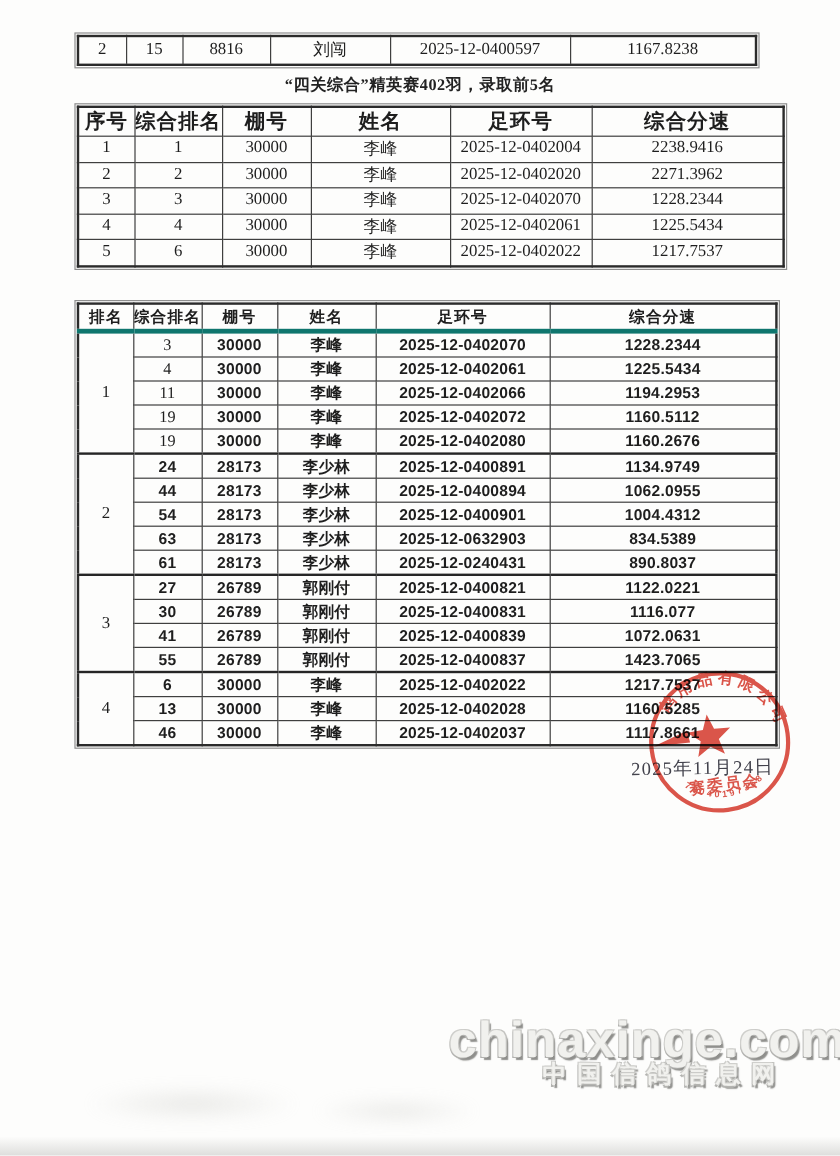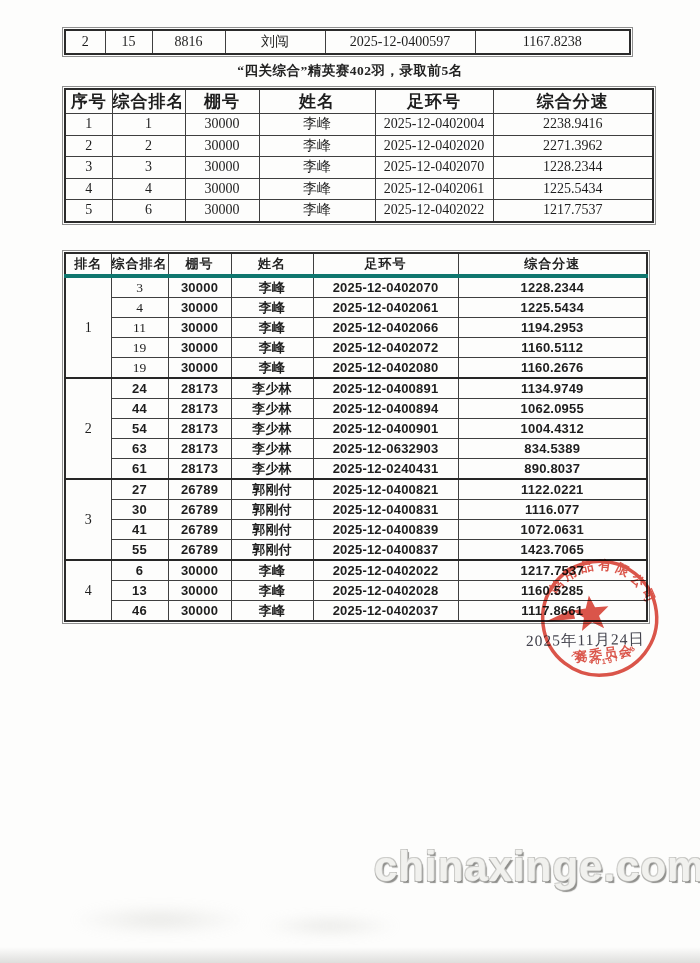--- a/index.html
+++ b/index.html
@@ -310,18 +310,19 @@
     </text>
     <polygon fill="#d6382b" points="60,46 64.7,58.5 78.1,59.1 67.6,67.5 71.2,80.4 60,73 48.8,80.4 52.4,67.5 41.9,59.1 55.3,58.5"></polygon>
     <polygon fill="#d6382b" points="13,67 42,57.5 43.5,67.5"></polygon>
     <text x="68" y="110" text-anchor="middle" font-size="13" font-weight="bold" fill="#d6382b" letter-spacing="2" font-family="Liberation Serif, serif">赛委员会</text>
     <text font-size="7.5" font-weight="bold" fill="#d6382b" letter-spacing="2.5" font-family="Liberation Sans, sans-serif">
       <textPath href="#arcBot" startOffset="50%" text-anchor="middle">73040197368</textPath>
     </text>
   </svg>
 
   <div class="wm1">chinaxinge.com</div>
+  <div class="wm2">中国信鸽信息网</div>
 
   <div class="smudge" style="left:70px;top:905px;width:180px;height:30px;"></div>
   <div class="smudge" style="left:260px;top:915px;width:140px;height:22px;"></div>
   <div class="scan-bottom"></div>
 
 </div>
 
 </body></html>

